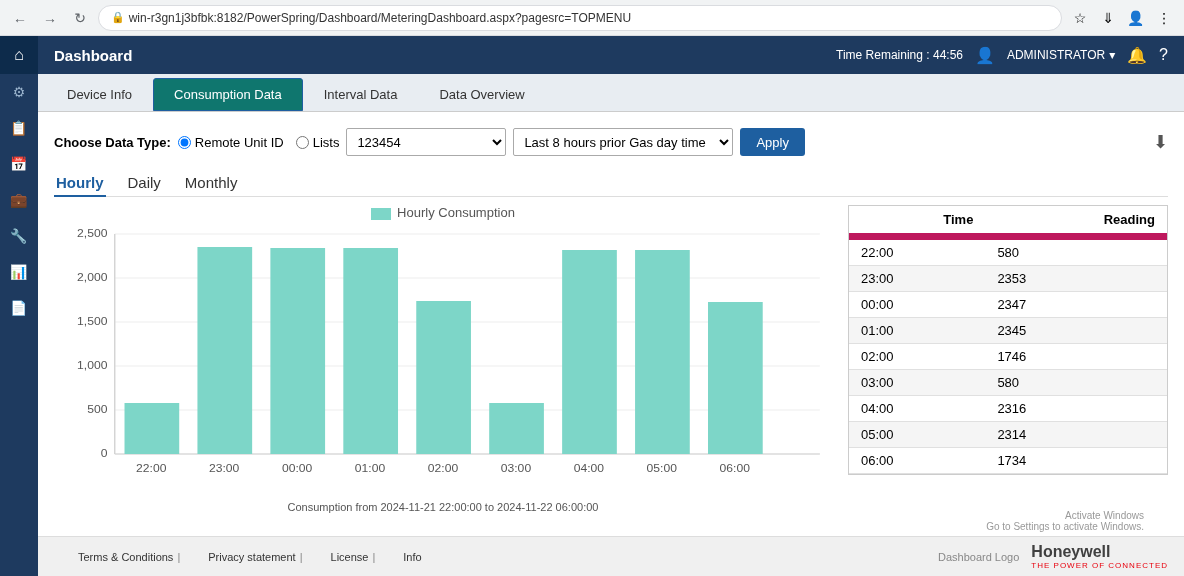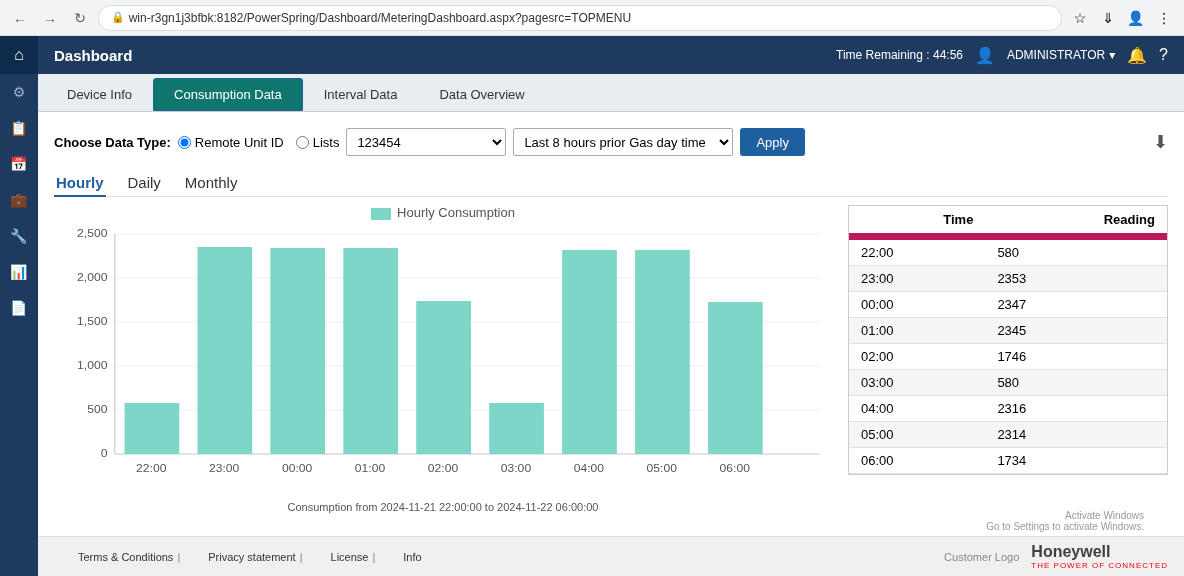--- a/index.html
+++ b/index.html
@@ -427,21 +427,21 @@
       <div class="footer-links">
         <a class="footer-link">Terms &amp; Conditions</a>
         <span class="footer-separator"> | </span>
         <a class="footer-link">Privacy statement</a>
         <span class="footer-separator"> | </span>
         <a class="footer-link">License</a>
         <span class="footer-separator"> | </span>
         <a class="footer-link">Info</a>
       </div>
       <div class="footer-right">
-        <span class="customer-logo">Customer Logo</span>
+        <span class="customer-logo">Dashboard Logo</span>
         <div>
           <div class="honeywell-logo">Honeywell</div>
           <div class="honeywell-sub">THE POWER OF CONNECTED</div>
         </div>
       </div>
     </div>
 
   </div>
 </div>
 

